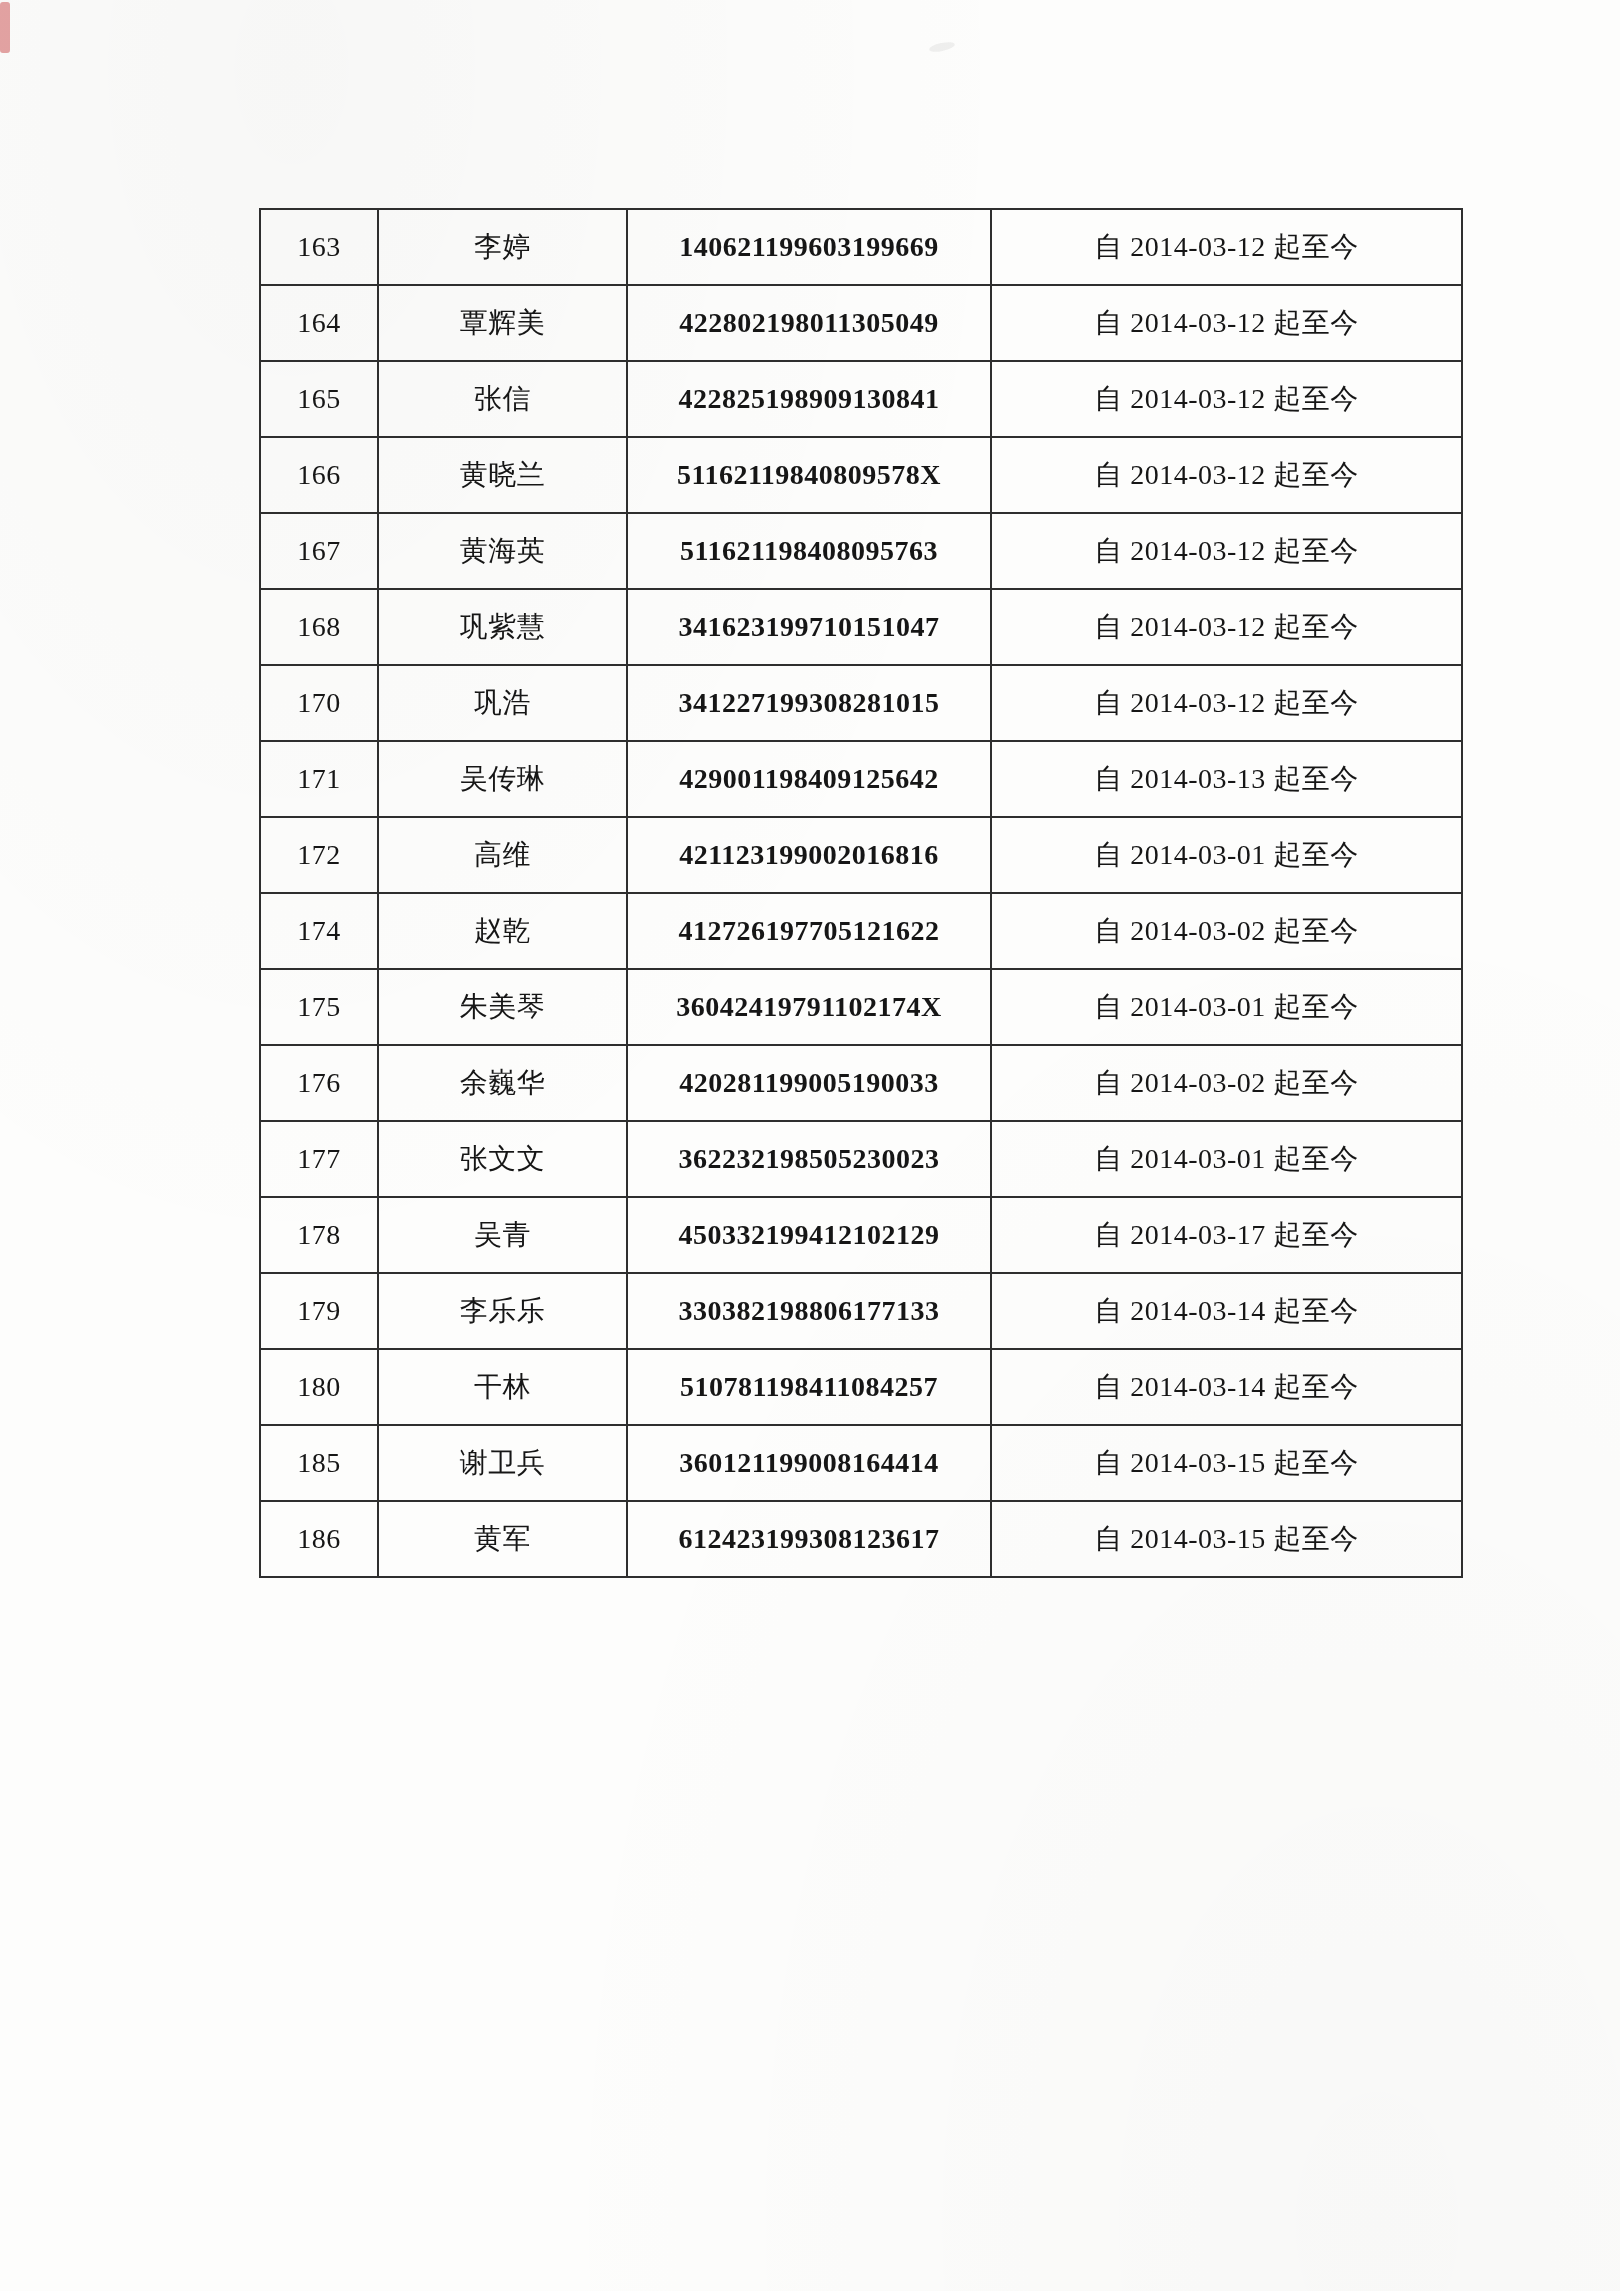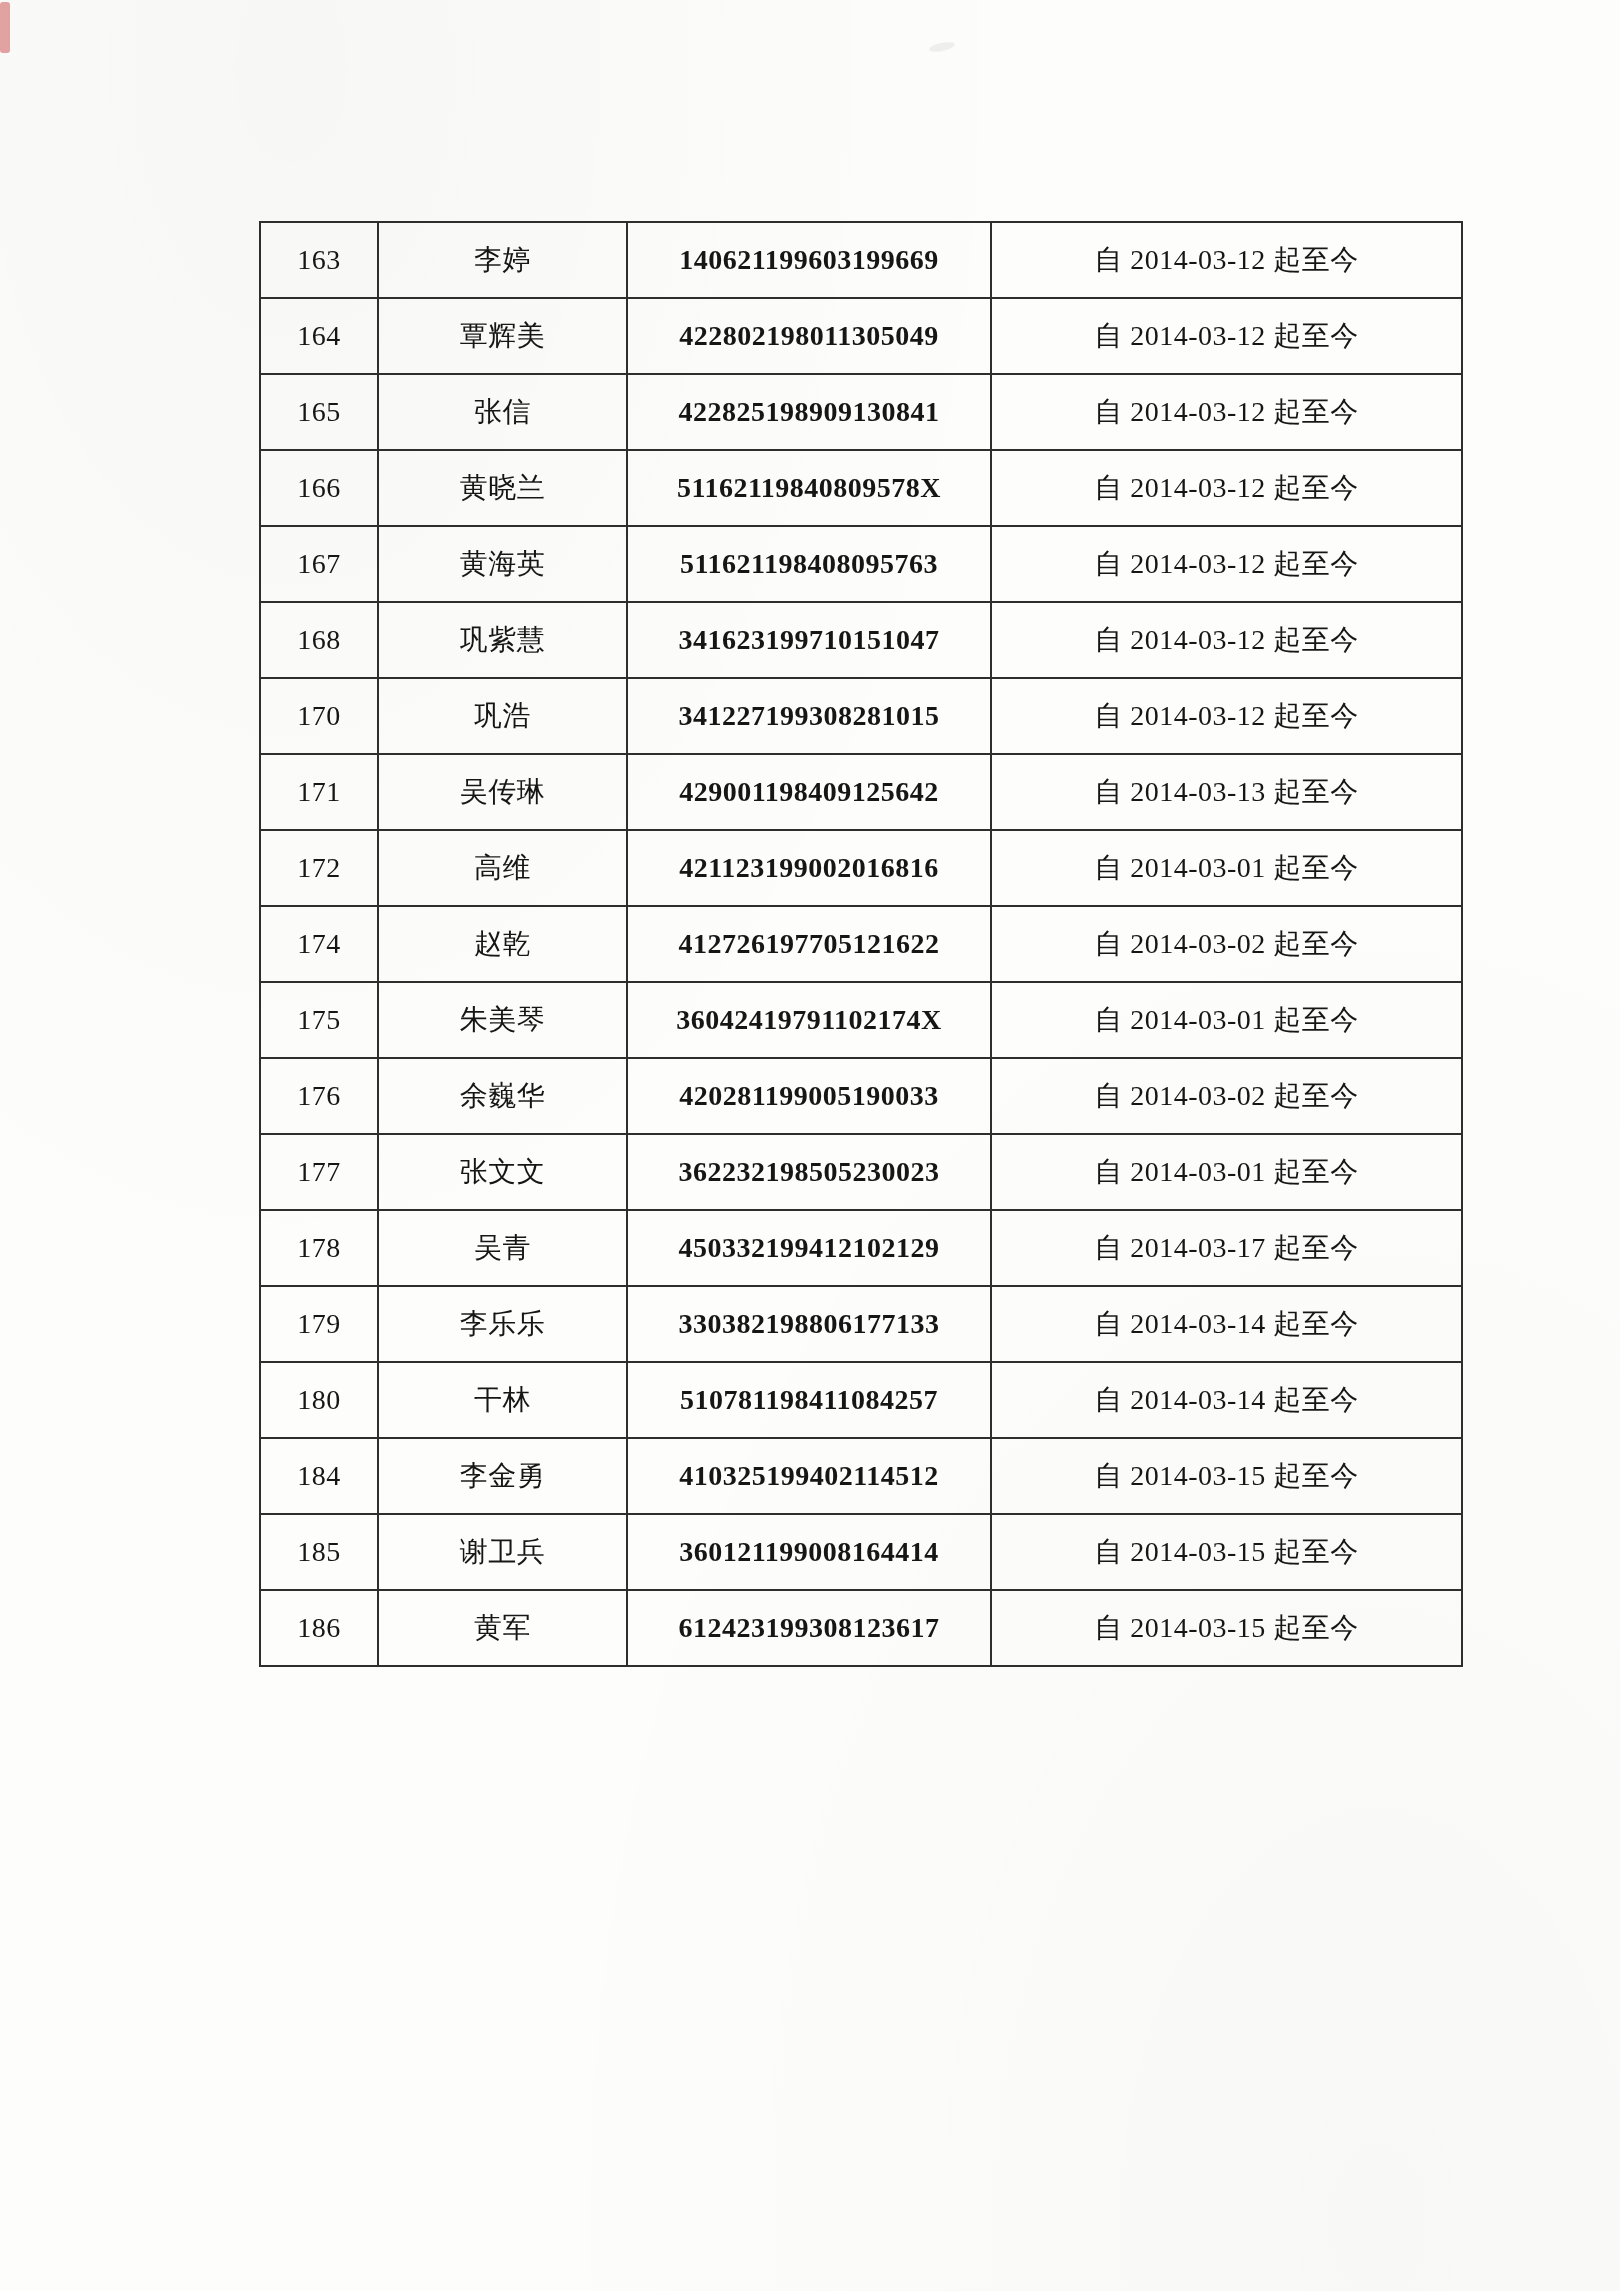--- a/index.html
+++ b/index.html
@@ -40,21 +40,20 @@
     transform: rotate(-12deg);
   }
   table.roster {
     position: absolute;
     left: 259px;
     top: 208px;
     width: 1202px;
     border-collapse: collapse;
     table-layout: fixed;
     border: 2.9px solid #2b2b2b;
-    margin-top: 13px;
   }
   table.roster td {
     border: 2px solid #2e2e2e;
     height: 74px;
     padding: 0;
     text-align: center;
     vertical-align: middle;
     font-size: 28px;
     letter-spacing: 0.5px;
     color: #161616;
@@ -171,26 +170,20 @@
     <td class="c-id">330382198806177133</td>
     <td class="c-date">自 2014-03-14 起至今</td>
   </tr>
       <tr>
     <td class="c-no">180</td>
     <td class="c-name">干林</td>
     <td class="c-id">510781198411084257</td>
     <td class="c-date">自 2014-03-14 起至今</td>
   </tr>
       <tr>
-    <td class="c-no">184</td>
-    <td class="c-name">李金勇</td>
-    <td class="c-id">410325199402114512</td>
-    <td class="c-date">自 2014-03-15 起至今</td>
-  </tr>
-      <tr>
     <td class="c-no">185</td>
     <td class="c-name">谢卫兵</td>
     <td class="c-id">360121199008164414</td>
     <td class="c-date">自 2014-03-15 起至今</td>
   </tr>
       <tr>
     <td class="c-no">186</td>
     <td class="c-name">黄军</td>
     <td class="c-id">612423199308123617</td>
     <td class="c-date">自 2014-03-15 起至今</td>

